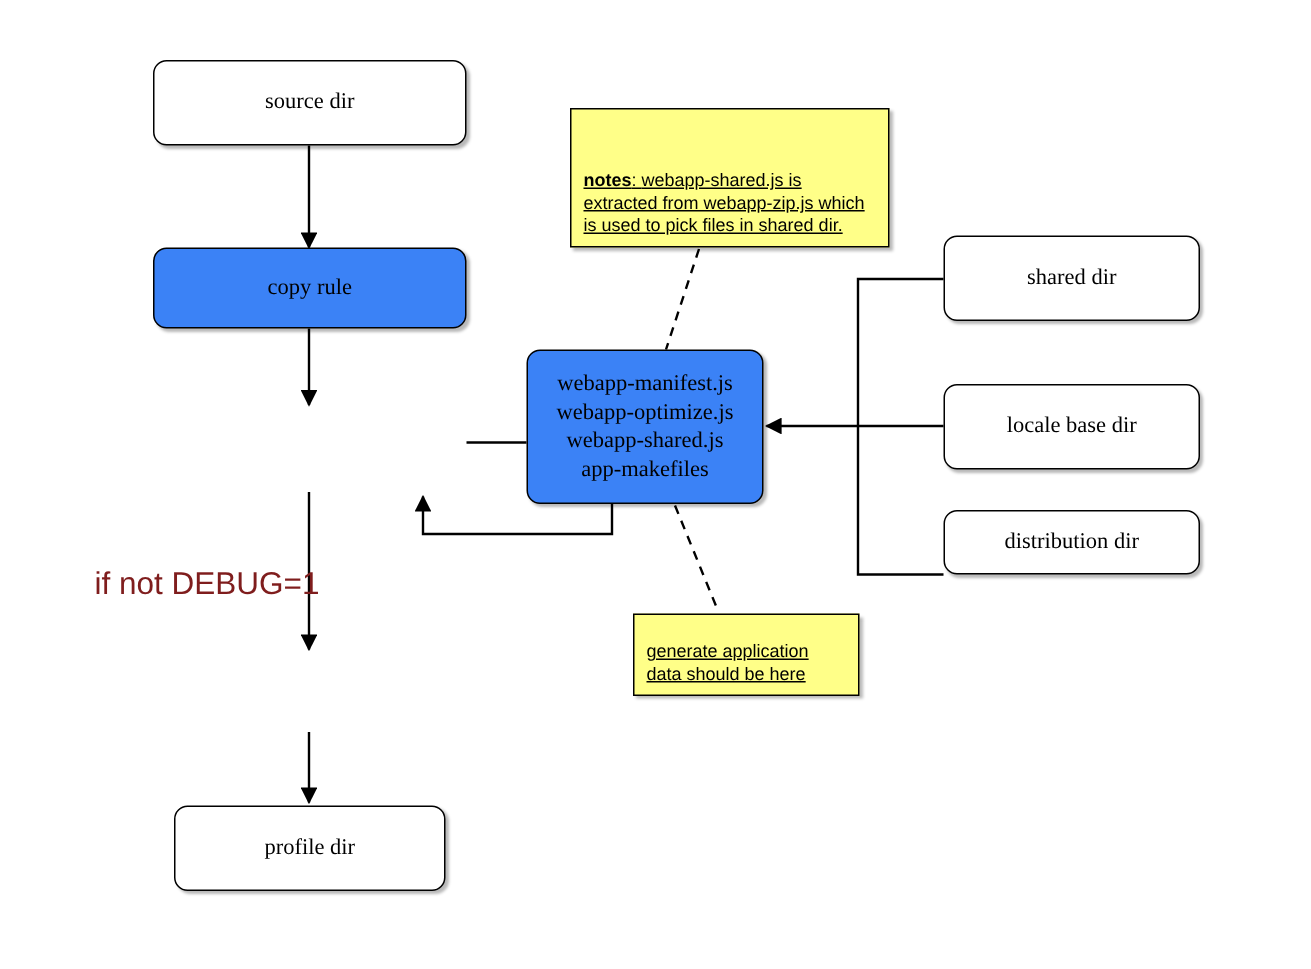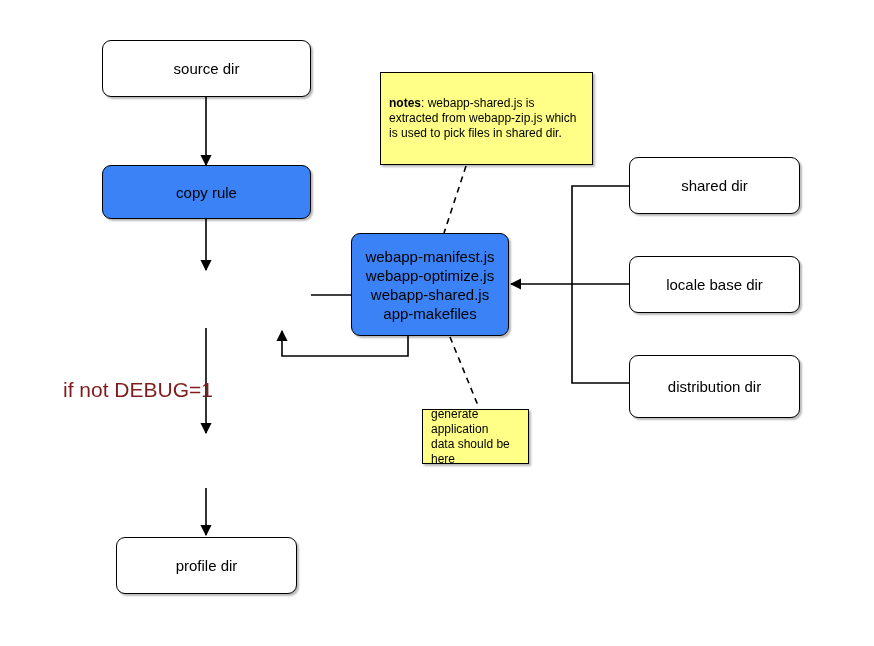--- a/index.html
+++ b/index.html
@@ -29,20 +29,21 @@
     display: flex;
     align-items: center;
     justify-content: center;
     text-align: center;
     border: 1px solid #000000;
     color: #000000;
     font-size: 15px;
     line-height: 19px;
     box-shadow: 2px 2px 2px rgba(0,0,0,0.28);
     z-index: 2;
+    font-family: Liberation Serif, serif;
   }
   .rounded {
     border-radius: 9px;
   }
   .white { background: #ffffff; }
   .green { background: #3b82f6; }
   .note {
     position: absolute;
     box-sizing: border-box;
     border: 1px solid #000000;
@@ -51,22 +52,23 @@
     font-size: 12px;
     line-height: 15px;
     text-align: left;
     padding: 6px 8px;
     box-shadow: 2px 2px 2px rgba(0,0,0,0.28);
     z-index: 2;
   }
   .note-stack {
     display: flex;
     flex-direction: column;
-    justify-content: center;
+    justify-content: flex-end;
     height: 100%;
+    text-decoration: underline;
   }
   .note b { font-weight: bold; }
   .multiline {
     flex-direction: column;
     justify-content: center;
   }
   .edge-label {
     position: absolute;
     font-size: 21px;
     line-height: 18px;
@@ -150,32 +152,32 @@
     <span>webapp-manifest.js</span>
     <span>webapp-optimize.js</span>
     <span>webapp-shared.js</span>
     <span>app-makefiles</span>
   </div>
 
   <div class="node rounded white" style="left:629px; top:256px; width:171px; height:57px;">
     <span>locale base dir</span>
   </div>
 
-  <div class="node rounded white" style="left:629px; top:355px; width:171px; height:63px;">
+  <div class="node rounded white" style="left:629px; top:340px; width:171px; height:43px;">
     <span>distribution dir</span>
   </div>
 
   <div class="note" style="left:380px; top:72px; width:213px; height:93px;">
     <div class="note-stack">
       <div>
         <b>notes</b><span>: </span><span>webapp-shared.js is extracted from webapp-zip.js which is used to pick files in shared dir.</span>
       </div>
     </div>
   </div>
 
-  <div class="note" style="left:422px; top:409px; width:107px; height:55px;">
+  <div class="note" style="left:422px; top:409px; width:151px; height:55px;">
     <div class="note-stack">
       <div>generate application</div>
       <div>data should be here</div>
     </div>
   </div>
 
 </div>
 
 </body></html>

